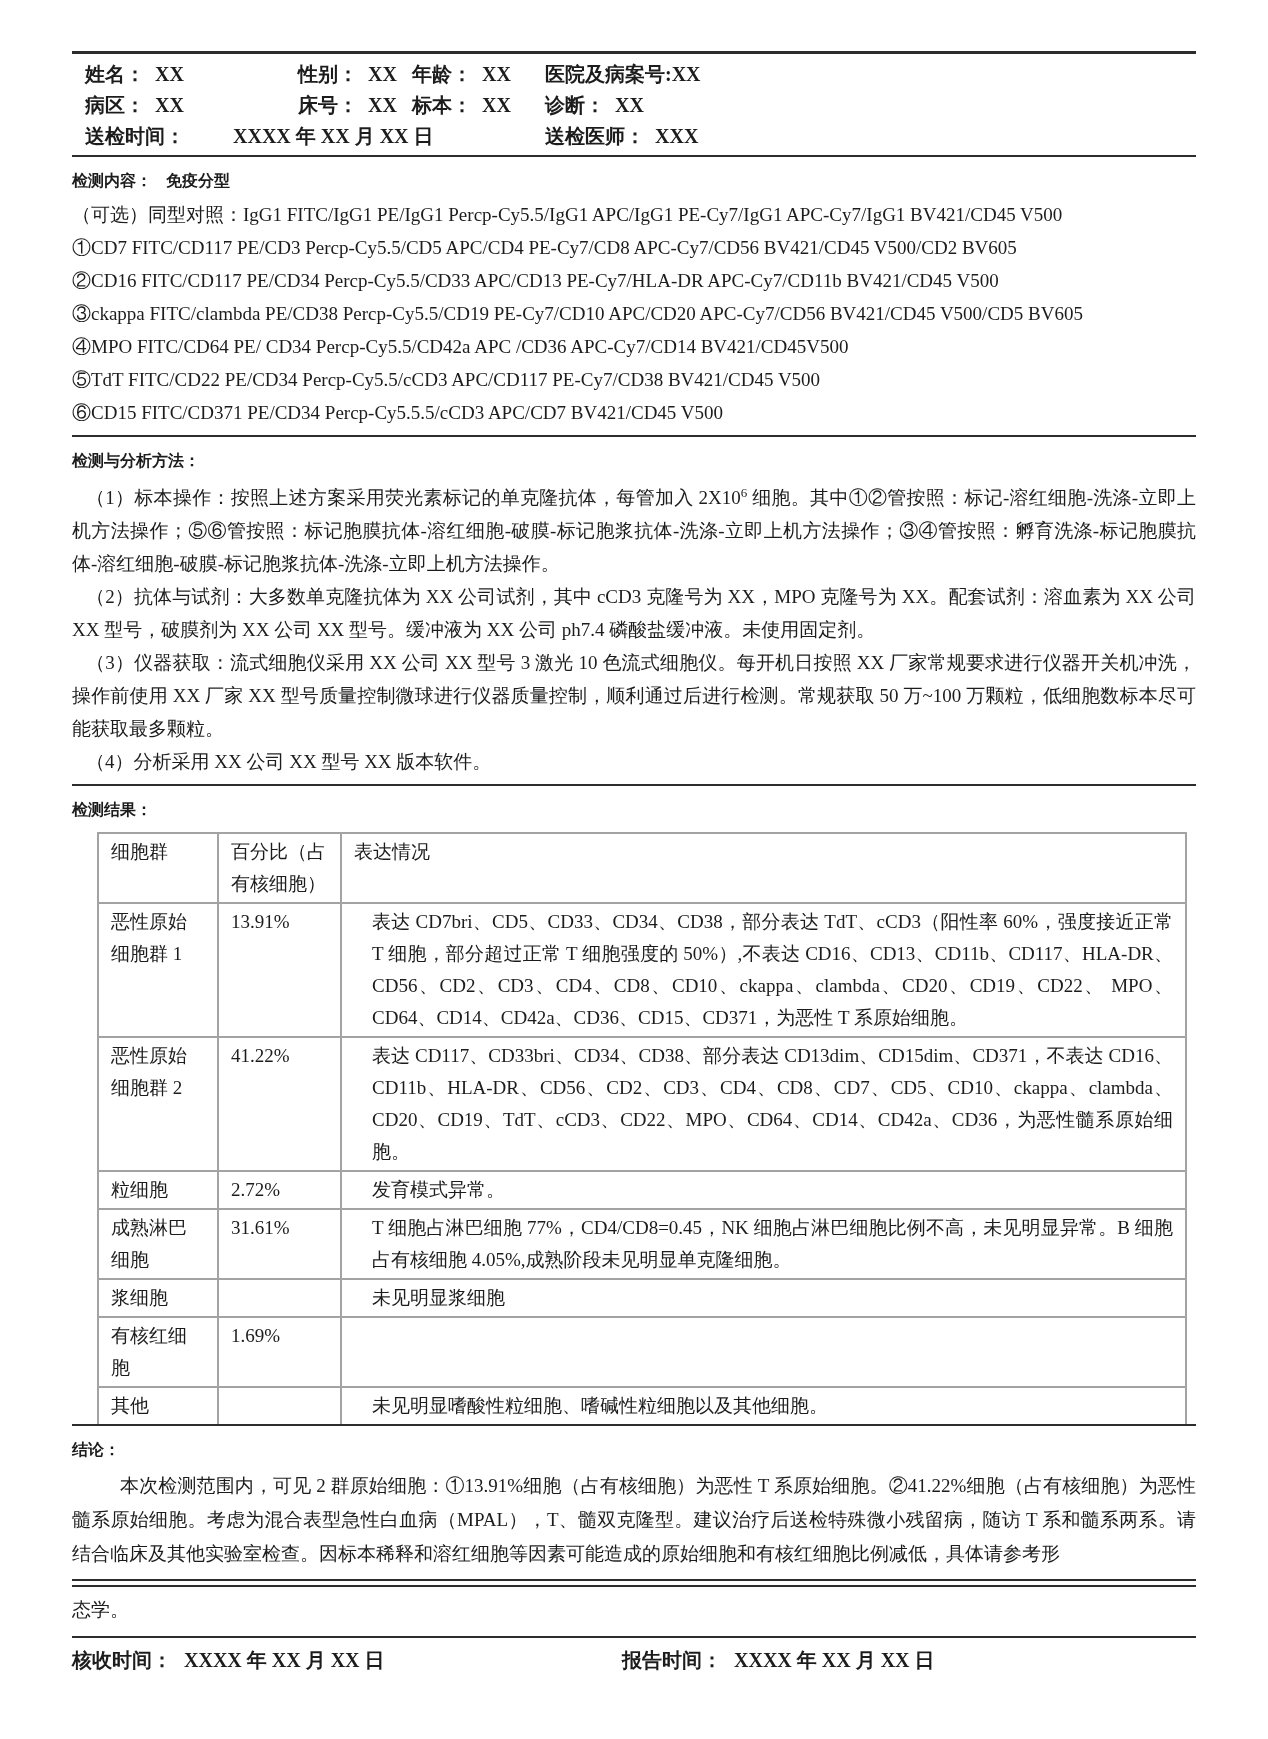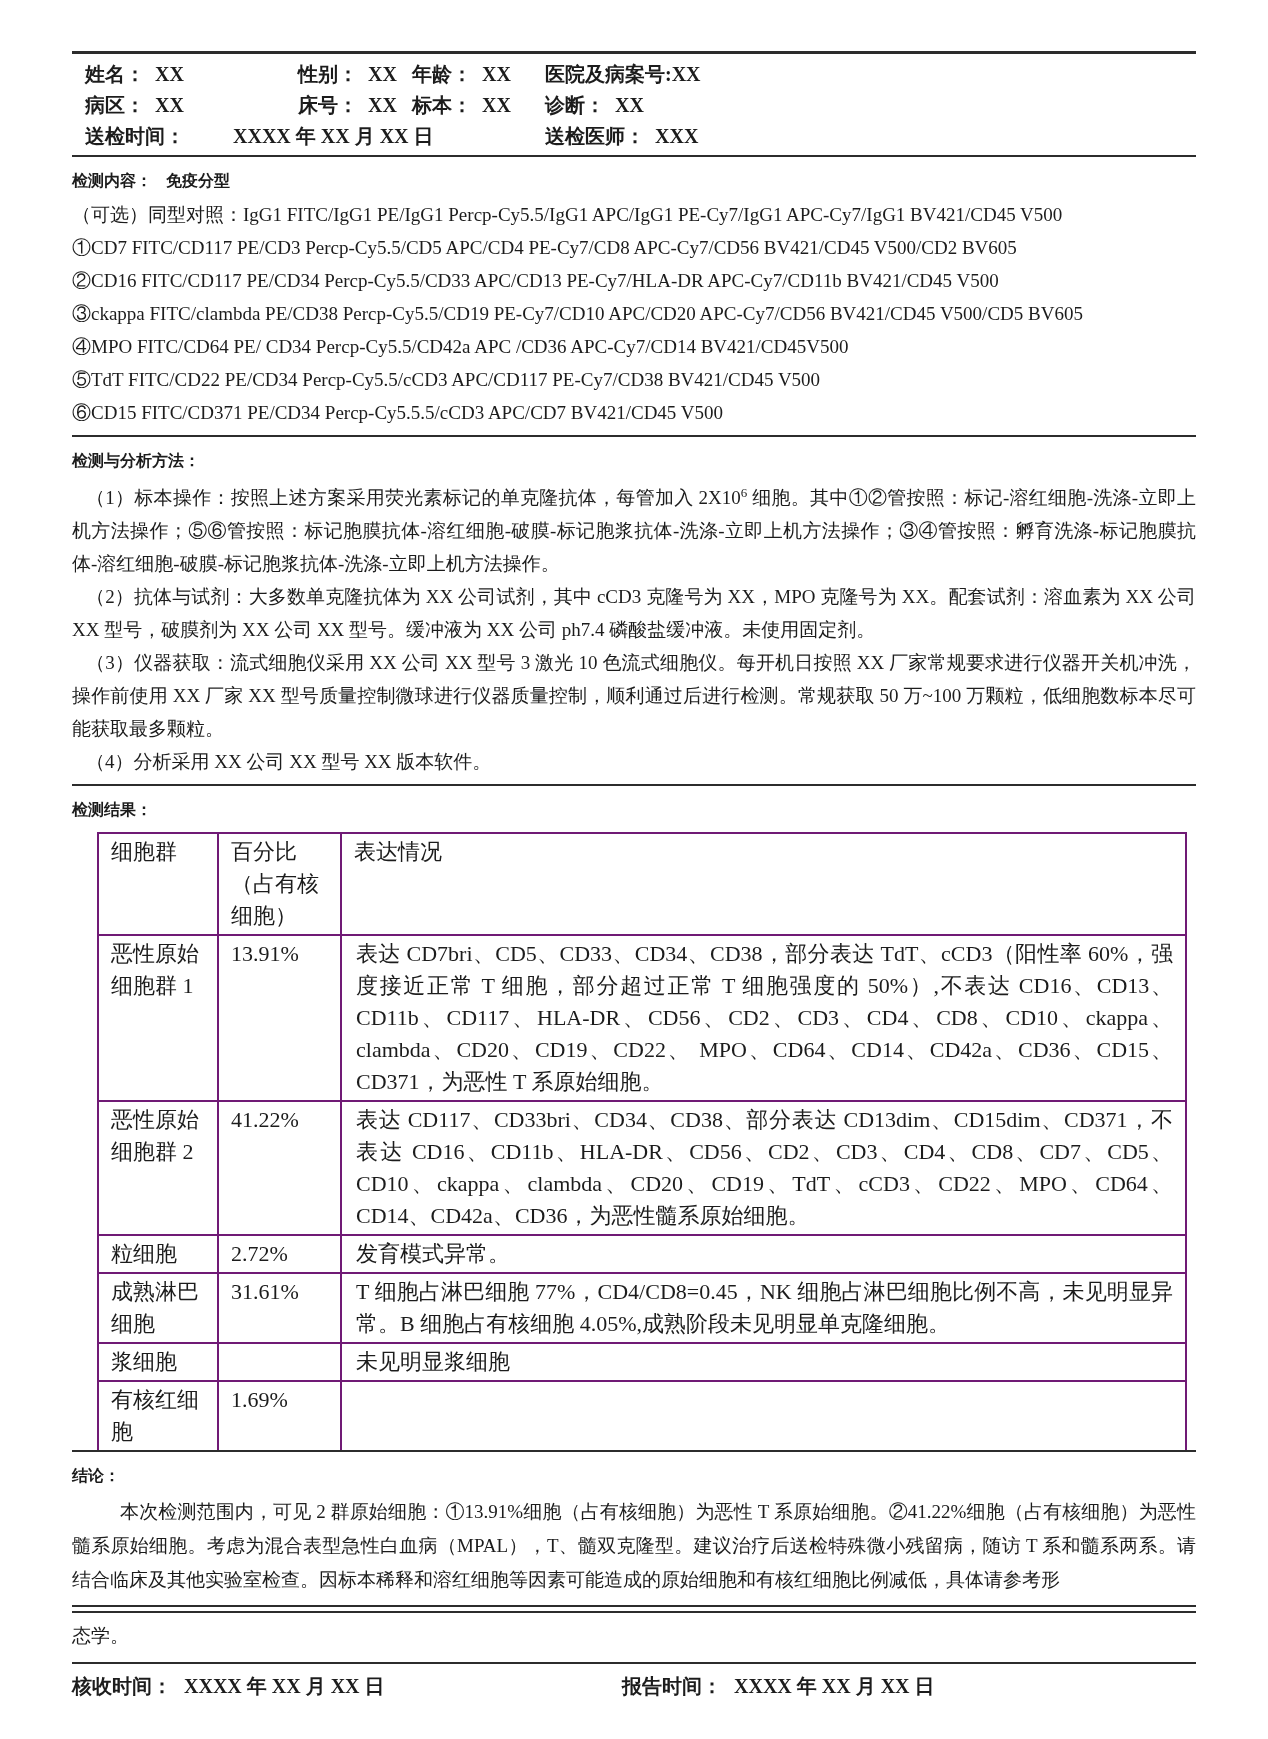--- a/index.html
+++ b/index.html
@@ -31,24 +31,24 @@
   .panels{margin-top:2px;}
   .panel-line{line-height:33px;white-space:nowrap;}
   .rule.after-panels{margin-top:6px;}
   
   .method-p{margin:0;line-height:33px;text-align:justify;text-indent:14px;}
   .method-p sup{font-size:13px;}
   .rule.after-methods{margin-top:6px;}
   
   .results-table{border-collapse:collapse;margin:7px 0 0 25px;width:1088px;table-layout:fixed;}
   .results-table td,.results-table th{
-    border:2px solid #701a75;vertical-align:top;text-align:left;
-    padding:2px 12px;line-height:32px;font-weight:400;font-size:22px;
+    border:2px solid #a3a3a3;vertical-align:top;text-align:left;
+    padding:2px 12px;line-height:32px;font-weight:400;font-size:19px;
   }
-  .results-table .col-expr{text-align:justify;padding-left:14px;margin-left:9px;}
+  .results-table .col-expr{text-align:justify;padding-left:30px;margin-left:9px;}
   .rule.after-table{margin-top:-2px;}
   
   .concl-p{margin:4px 0 0 0;line-height:34px;text-align:justify;text-indent:48px;}
   .concl-tail{line-height:34px;margin-top:6px;}
   .rule.after-concl{margin-top:9px;}
   
   .foot-row{display:flex;line-height:30px;padding:7px 0;font-size:20px;}
   .foot-left{width:550px;display:flex;}
   .foot-right{flex:1;display:flex;}
   .foot-lbl{font-weight:700;margin-right:12px;}
@@ -140,20 +140,25 @@
       <tr>
         <td>浆细胞</td>
         <td></td>
         <td class="col-expr">未见明显浆细胞</td>
       </tr>
       <tr>
         <td>有核红细胞</td>
         <td>1.69%</td>
         <td class="col-expr"></td>
       </tr>
+      <tr>
+        <td>其他</td>
+        <td></td>
+        <td class="col-expr">未见明显嗜酸性粒细胞、嗜碱性粒细胞以及其他细胞。</td>
+      </tr>
     </tbody>
   </table>
   <hr class="rule after-table">
 
   <div class="sec-head">结论：</div>
   <p class="concl-p">本次检测范围内，可见 2 群原始细胞：①13.91%细胞（占有核细胞）为恶性 T 系原始细胞。②41.22%细胞（占有核细胞）为恶性髓系原始细胞。考虑为混合表型急性白血病（MPAL），T、髓双克隆型。建议治疗后送检特殊微小残留病，随访 T 系和髓系两系。请结合临床及其他实验室检查。因标本稀释和溶红细胞等因素可能造成的原始细胞和有核红细胞比例减低，具体请参考形</p>
   <div class="double-rule"></div>
   <div class="concl-tail">态学。</div>
   <hr class="rule after-concl">
 

